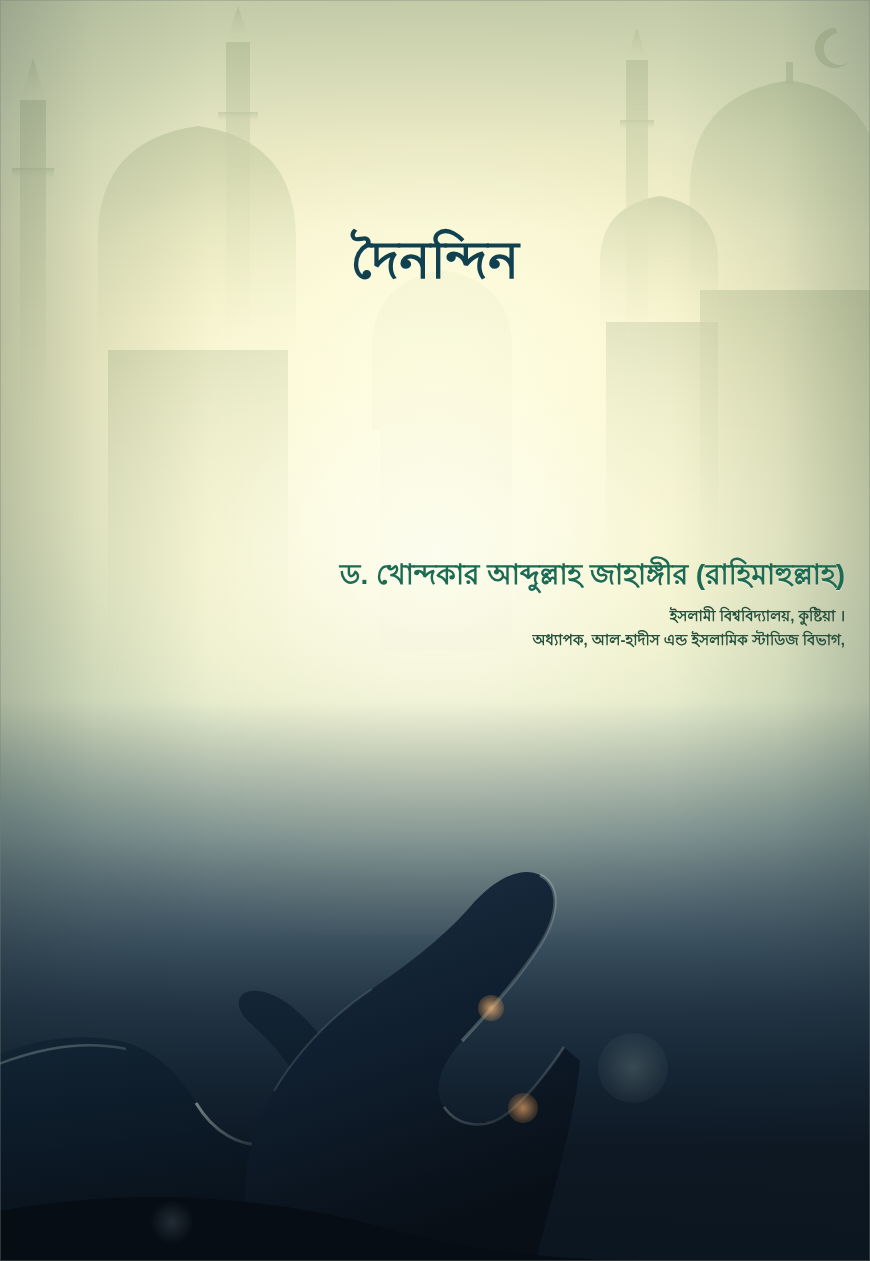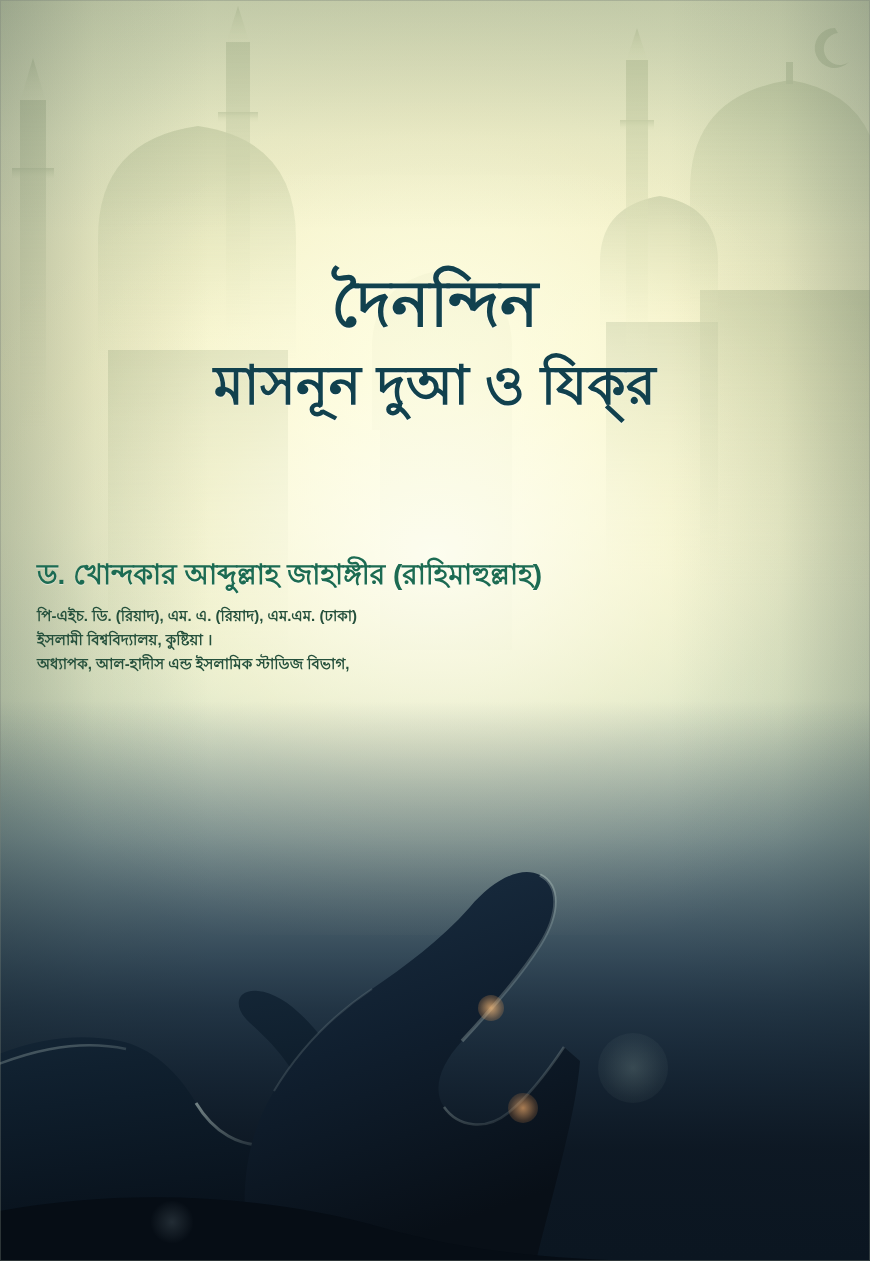--- a/index.html
+++ b/index.html
@@ -113,28 +113,28 @@
     padding: 0 40px;
     box-sizing: border-box;
   }
   .title-line {
     color: #11414e;
     font-weight: 700;
     letter-spacing: 0.5px;
     line-height: 1.26;
     text-shadow: 0 1px 2px rgba(255,255,255,0.55);
   }
-  .title-line-1 { font-size: 64px; margin-top: 36px; }
+  .title-line-1 { font-size: 52px; }
   .title-line-2 { font-size: 54px; margin-top: 6px; }
 
   .author-block {
     position: absolute;
     left: 12px; right: 0;
     top: 556px;
-    text-align: left;
+    text-align: right;
     padding: 0 25px;
     box-sizing: border-box;
   }
   .author-name {
     color: #1c6b52;
     font-size: 28px;
     font-weight: 700;
     line-height: 1.35;
     text-shadow: 0 1px 1px rgba(255,255,255,0.5);
   }
@@ -219,27 +219,25 @@
       </g>
     </svg>
   </div>
 
   <div class="bg-glow"></div>
   <div class="bg-left-shadow"></div>
   <div class="bg-right-shadow"></div>
 
   <div class="title-block">
     <div class="title-line title-line-1">দৈনন্দিন</div>
-    <div class="title-line title-line-2">মাসনূন দুআ ও যিক্‌র</div>
   </div>
 
   <div class="author-block">
     <div class="author-name">ড. খোন্দকার আব্দুল্লাহ জাহাঙ্গীর (রাহিমাহুল্লাহ)</div>
     <div class="author-cred">
-      <div>পি-এইচ. ডি. (রিয়াদ), এম. এ. (রিয়াদ), এম.এম. (ঢাকা)</div>
       <div>ইসলামী বিশ্ববিদ্যালয়, কুষ্টিয়া ।</div>
       <div>অধ্যাপক, আল-হাদীস এন্ড ইসলামিক স্টাডিজ বিভাগ,</div>
     </div>
   </div>
 
   <div class="bottom-dark"></div>
 
   <div class="hands-layer">
     <svg viewBox="0 0 870 520" preserveAspectRatio="none" xmlns="http://www.w3.org/2000/svg">
       <defs>

